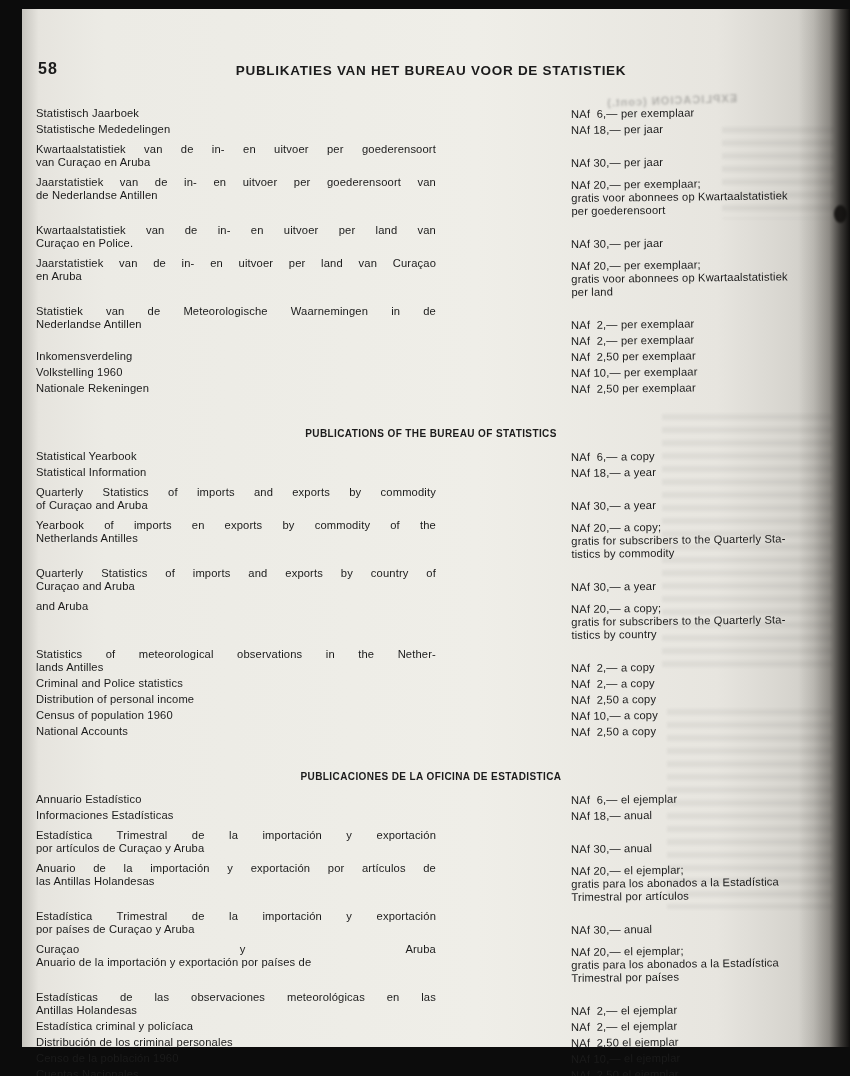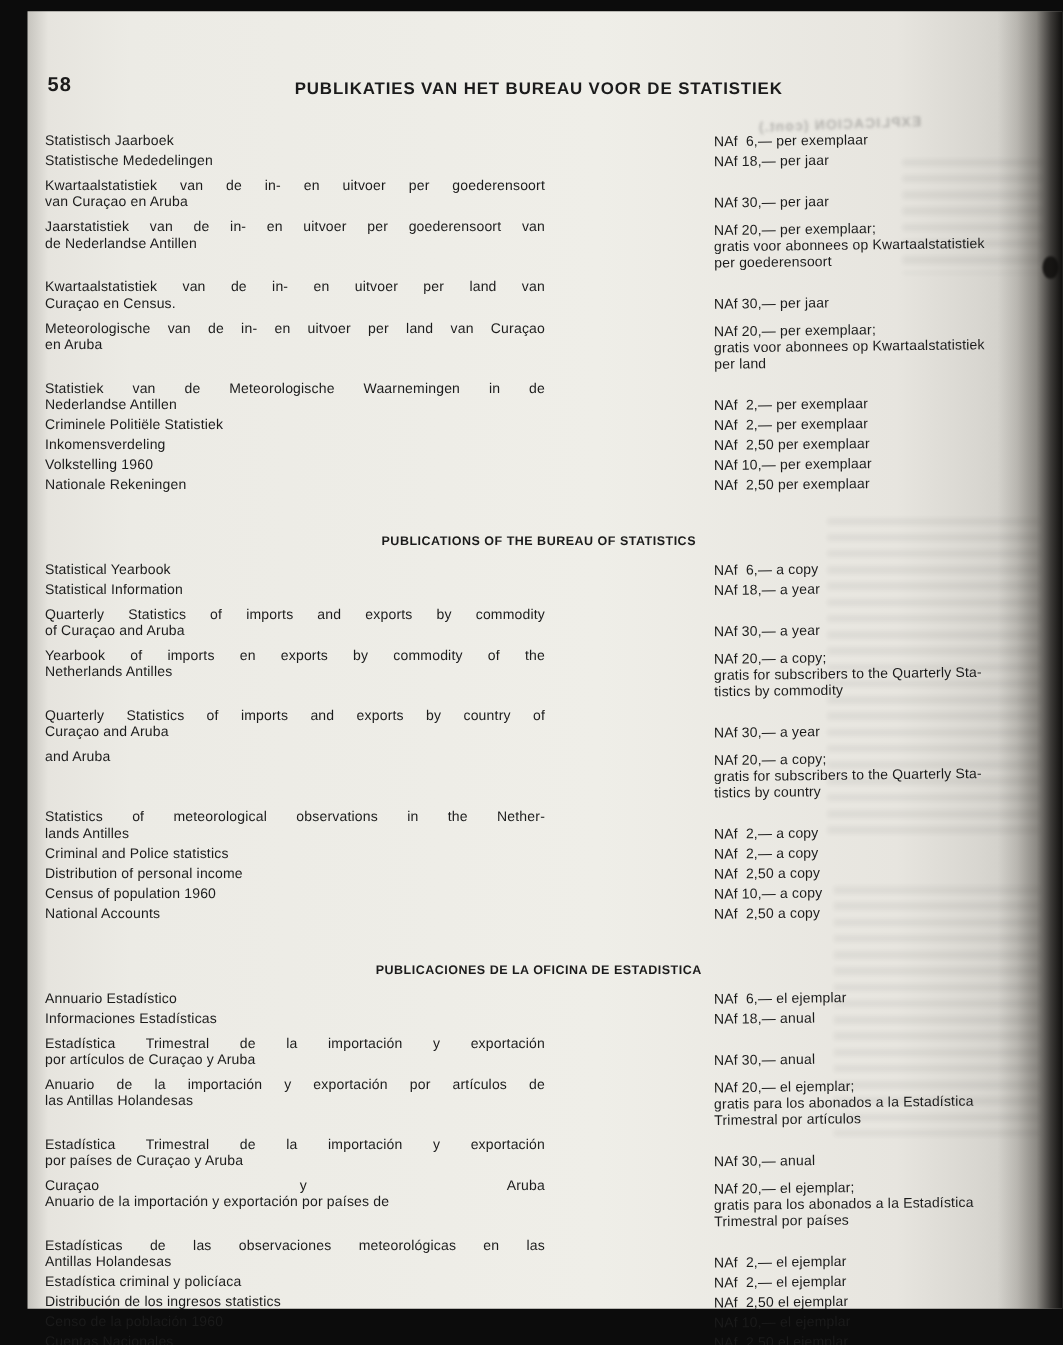--- a/index.html
+++ b/index.html
@@ -84,50 +84,47 @@
               </div>
               <div class="pub-price" style="margin-top: 3px;">
                 <div>NAf 20,— per exemplaar;</div>
                 <div>gratis voor abonnees op Kwartaalstatistiek</div>
                 <div>per goederensoort</div>
               </div>
             </div>
             <div class="pub-row multi">
               <div class="pub-label">
                 <div>Kwartaalstatistiek van de in- en uitvoer per land van</div>
-                <div>Curaçao en Census.</div>
+                <div>Curaçao en Police.</div>
               </div>
               <div class="pub-price" style="margin-top: 14px;">
                 <div>NAf 30,— per jaar</div>
               </div>
             </div>
             <div class="pub-row multi">
               <div class="pub-label">
-                <div>Meteorologische van de in- en uitvoer per land van Curaçao</div>
+                <div>Jaarstatistiek van de in- en uitvoer per land van Curaçao</div>
                 <div>en Aruba</div>
               </div>
               <div class="pub-price" style="margin-top: 3px;">
                 <div>NAf 20,— per exemplaar;</div>
                 <div>gratis voor abonnees op Kwartaalstatistiek</div>
                 <div>per land</div>
               </div>
             </div>
             <div class="pub-row multi">
               <div class="pub-label">
                 <div>Statistiek van de Meteorologische Waarnemingen in de</div>
                 <div>Nederlandse Antillen</div>
               </div>
               <div class="pub-price" style="margin-top: 14px;">
                 <div>NAf  2,— per exemplaar</div>
               </div>
             </div>
             <div class="pub-row">
-              <div class="pub-label">
-                <div>Criminele Politiële Statistiek</div>
-              </div>
               <div class="pub-price" style="margin-top: 1px;">
                 <div>NAf  2,— per exemplaar</div>
               </div>
             </div>
             <div class="pub-row">
               <div class="pub-label">
                 <div>Inkomensverdeling</div>
               </div>
               <div class="pub-price" style="margin-top: 1px;">
                 <div>NAf  2,50 per exemplaar</div>
@@ -319,21 +316,21 @@
             <div class="pub-row">
               <div class="pub-label">
                 <div>Estadística criminal y policíaca</div>
               </div>
               <div class="pub-price" style="margin-top: 1px;">
                 <div>NAf  2,— el ejemplar</div>
               </div>
             </div>
             <div class="pub-row">
               <div class="pub-label">
-                <div>Distribución de los ingresos statistics</div>
+                <div>Distribución de los criminal personales</div>
               </div>
               <div class="pub-price" style="margin-top: 1px;">
                 <div>NAf  2,50 el ejemplar</div>
               </div>
             </div>
             <div class="pub-row">
               <div class="pub-label">
                 <div>Censo de la población 1960</div>
               </div>
               <div class="pub-price" style="margin-top: 1px;">

